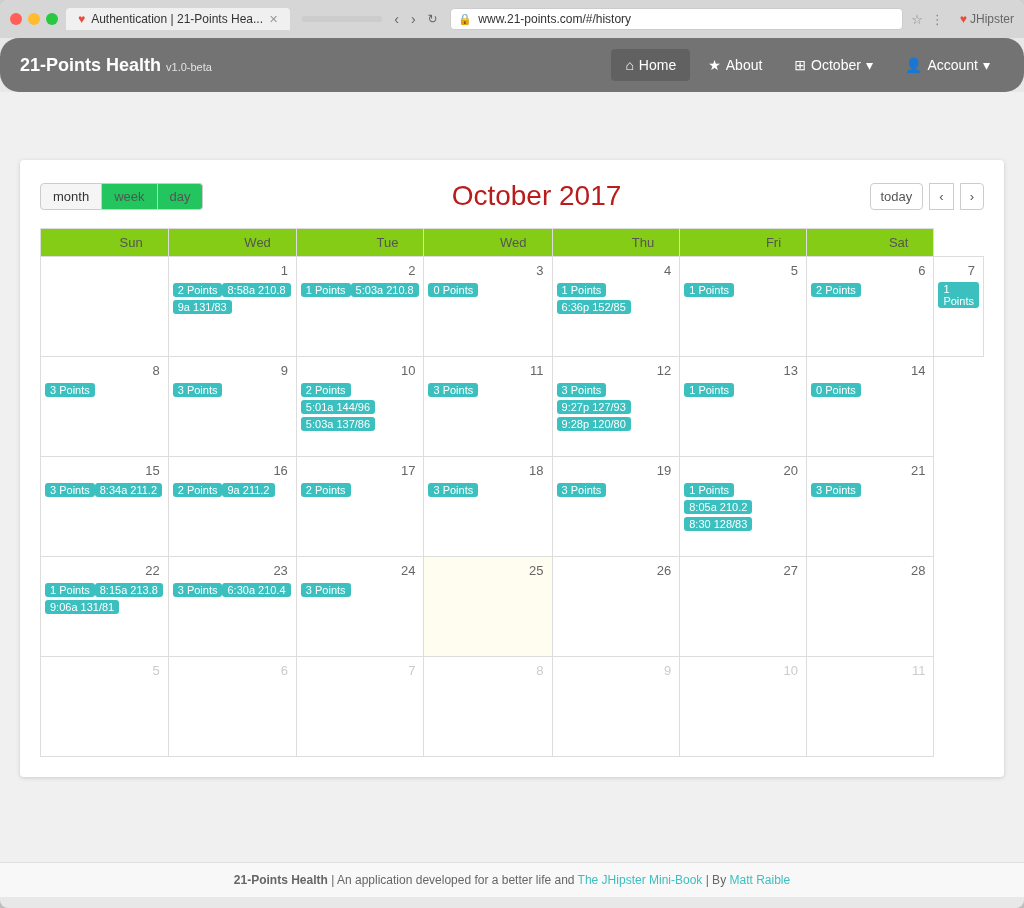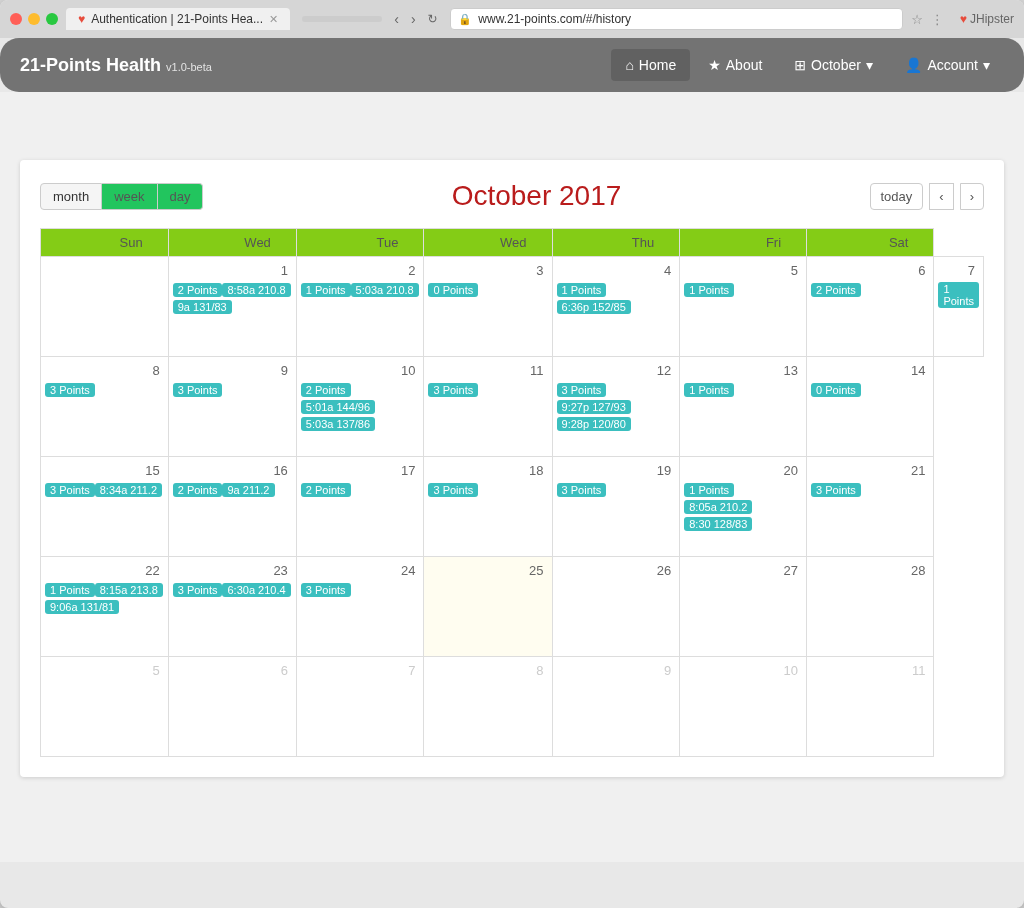--- a/index.html
+++ b/index.html
@@ -297,13 +297,20 @@
               </td>
               <td>
                 <div class="day-number other-month">11</div>
               </td>
             </tr>
           </tbody>
       </table>
     </div>
   </div>
 
+  <div class="app-footer">
+    <span style="font-weight:600;">21-Points Health</span>
+    <span> | An application developed for a better life and </span>
+    <a class="footer-link">The JHipster Mini-Book</a>
+    <span> | By </span>
+    <a class="footer-link">Matt Raible</a>
+  </div>
 </div>
 
 </body></html>

